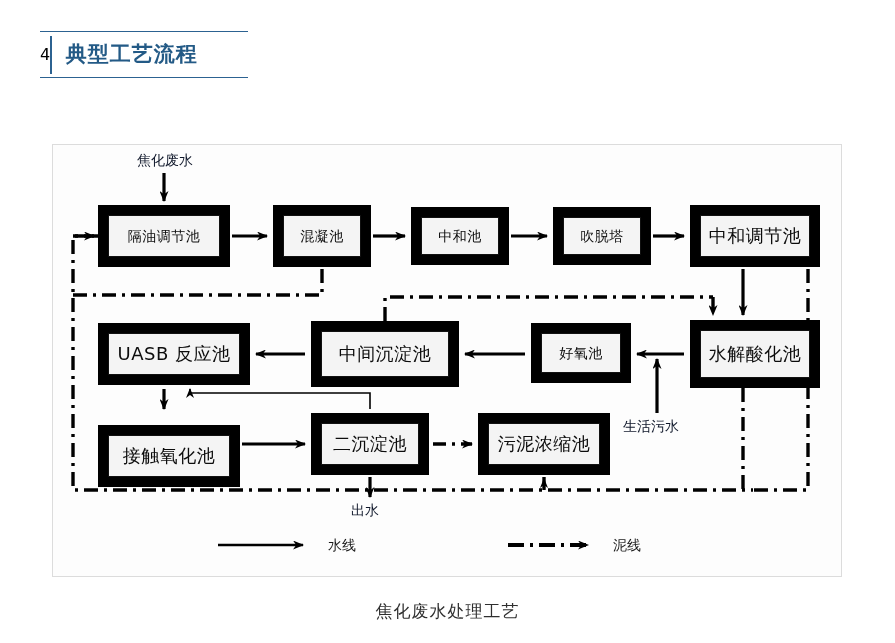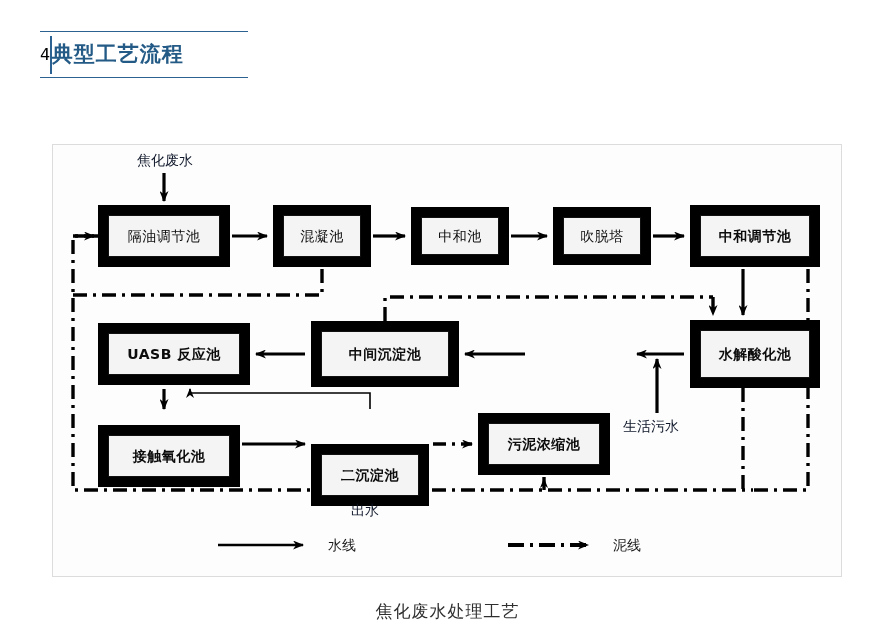--- a/index.html
+++ b/index.html
@@ -17,20 +17,21 @@
     position:absolute;left:40px;top:31px;width:208px;height:47px;
     border-top:1.6px solid #2c6291;
     border-bottom:1.6px solid #2c6291;
     box-sizing:border-box;
     display:flex;align-items:center;
   }
   #header-divider{
     width:1.6px;height:38px;background:#2c6291;
   }
   #section-title{
+    padding-left:14px;
     font-size:21px;font-weight:bold;color:#235a86;
     letter-spacing:1px;
     line-height:1;
   }
 
   
   #figure-frame{
     position:absolute;left:52px;top:144px;width:790px;height:433px;
     border:1px solid #dcdcdc;
     background:#fdfdfd;
@@ -55,21 +56,21 @@
     box-sizing:border-box;
     display:flex;align-items:center;justify-content:center;
   }
   .pbox-label{
     font-size:14px;color:#0c0c0c;
     font-family:"DejaVu Sans","Liberation Sans",sans-serif;
     white-space:nowrap;
     line-height:1;
     letter-spacing:0.5px;
   }
-  .pbox-label.small{font-size:14px;font-weight:bold;}
+  .pbox-label.small{font-size:18px;}
 
   
   .flabel{
     position:absolute;
     font-size:14px;color:#0f172a;
     white-space:nowrap;line-height:1;
   }
 
   
   .legend-label{
@@ -200,32 +201,37 @@
   <div class="pbox" style="left:45px;top:178px;width:152px;height:62px;">
     <div class="pbox-inner">
         <span class="pbox-label small">UASB 反应池</span>
       </div>
   </div>
   <div class="pbox" style="left:258px;top:176px;width:148px;height:66px;">
     <div class="pbox-inner">
         <span class="pbox-label small">中间沉淀池</span>
       </div>
   </div>
+  <div class="pbox" style="left:478px;top:178px;width:100px;height:60px;">
+    <div class="pbox-inner">
+        <span class="pbox-label">好氧池</span>
+      </div>
+  </div>
   <div class="pbox" style="left:637px;top:175px;width:130px;height:68px;">
     <div class="pbox-inner">
         <span class="pbox-label small">水解酸化池</span>
       </div>
   </div>
 
   <div class="pbox" style="left:45px;top:280px;width:142px;height:62px;">
     <div class="pbox-inner">
         <span class="pbox-label small">接触氧化池</span>
       </div>
   </div>
-  <div class="pbox" style="left:258px;top:268px;width:118px;height:62px;margin-top:31px;">
+  <div class="pbox" style="left:258px;top:268px;width:118px;height:62px;">
     <div class="pbox-inner">
         <span class="pbox-label small">二沉淀池</span>
       </div>
   </div>
   <div class="pbox" style="left:425px;top:268px;width:132px;height:62px;">
     <div class="pbox-inner">
         <span class="pbox-label small">污泥浓缩池</span>
       </div>
   </div>
 

